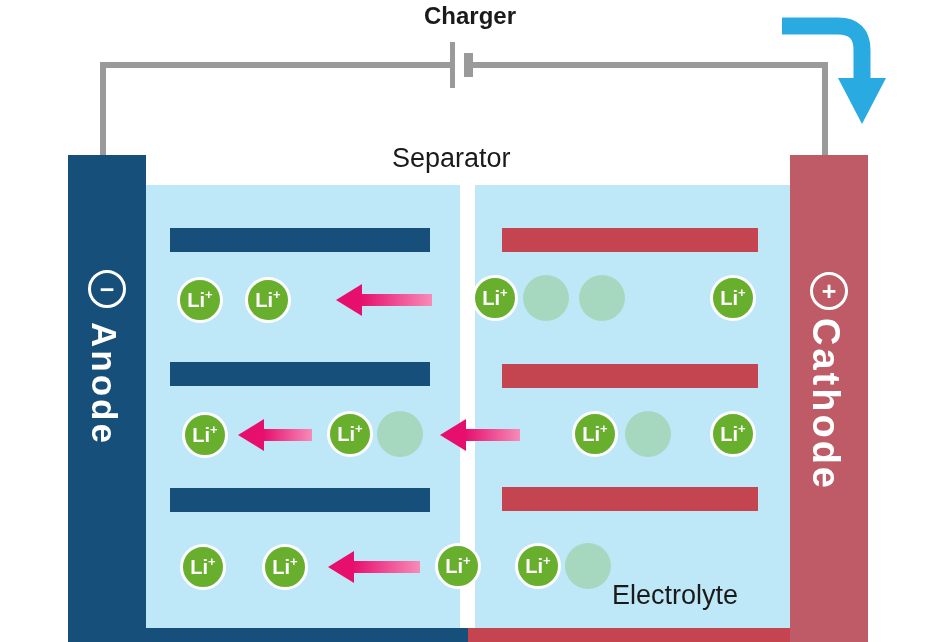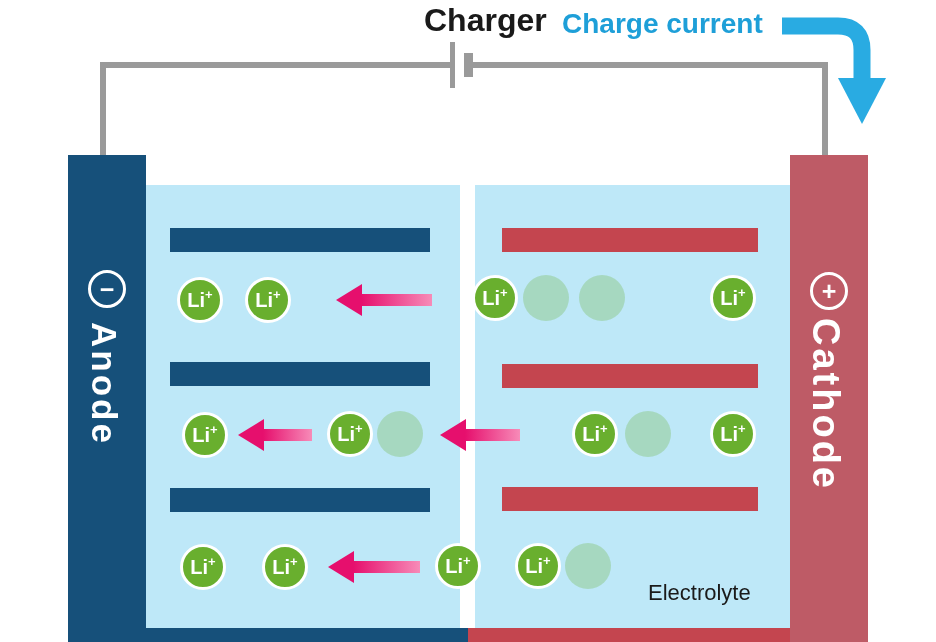--- a/index.html
+++ b/index.html
@@ -42,24 +42,24 @@
   .arrow-shaft{position:absolute;left:25px;right:0;top:10px;height:12px;
                background:linear-gradient(to right,#E60F6D,#F78BB8);}
 
   .ion{position:absolute;width:46px;height:46px;border-radius:50%;
        background:#69AF2E;border:3px solid #ffffff;box-sizing:border-box;
        display:flex;align-items:center;justify-content:center;
        color:#fff;font-weight:bold;font-size:20px;z-index:4;text-align:right;}
   .ion sup{font-size:13px;line-height:0;}
 
   .lbl{position:absolute;color:#1a1a1a;white-space:nowrap;}
-  #charger-label{left:424px;top:2px;font-size:32px;font-weight:600;}
+  #charger-label{left:424px;top:2px;font-size:24px;font-weight:600;}
   #charge-current-label{left:562px;top:8px;font-size:28px;font-weight:600;color:#1E9FD8;}
   #separator-label{left:392px;top:143px;font-size:27px;}
-  #electrolyte-label{left:648px;top:580px;font-size:22px;}
+  #electrolyte-label{left:612px;top:580px;font-size:27px;}
 
   .sign{position:absolute;width:38px;height:38px;border:3px solid #fff;border-radius:50%;
         color:#fff;display:flex;align-items:center;justify-content:center;
         font-size:25px;font-weight:bold;box-sizing:border-box;z-index:5;}
   #anode-sign{left:88px;top:270px;}
   #cathode-sign{left:810px;top:272px;}
 
   .vlabel{position:absolute;writing-mode:vertical-rl;text-orientation:mixed;
           color:#fff;font-weight:bold;letter-spacing:3px;z-index:5;white-space:nowrap;}
   #anode-label{left:84px;top:322px;font-size:35px;}
@@ -83,21 +83,21 @@
   <div class="electrode" id="anode"></div>
   <div class="electrode" id="cathode"></div>
 
   <div class="electrolyte" id="electrolyte-left"></div>
   <div class="electrolyte" id="electrolyte-right"></div>
 
   <div class="bstrip" id="bstrip-left"></div>
   <div class="bstrip" id="bstrip-right"></div>
 
   <div class="lbl" id="charger-label">Charger</div>
-  <div class="lbl" id="charge-current-label">Charge current</div>
+  <div class="lbl" id="separator-label">Separator</div>
   <div class="lbl" id="electrolyte-label">Electrolyte</div>
 
   <div class="sign" id="anode-sign">−</div>
   <div class="sign" id="cathode-sign">+</div>
 
   <div class="vlabel" id="anode-label">Anode</div>
   <div class="vlabel" id="cathode-label">Cathode</div>
 
   <svg id="charge-arrow-svg" width="120" height="130" viewBox="0 0 120 130">
     <path d="M4 18 H60 Q84 18 84 42 V72" stroke="#29ABE2" stroke-width="17" fill="none"></path>

